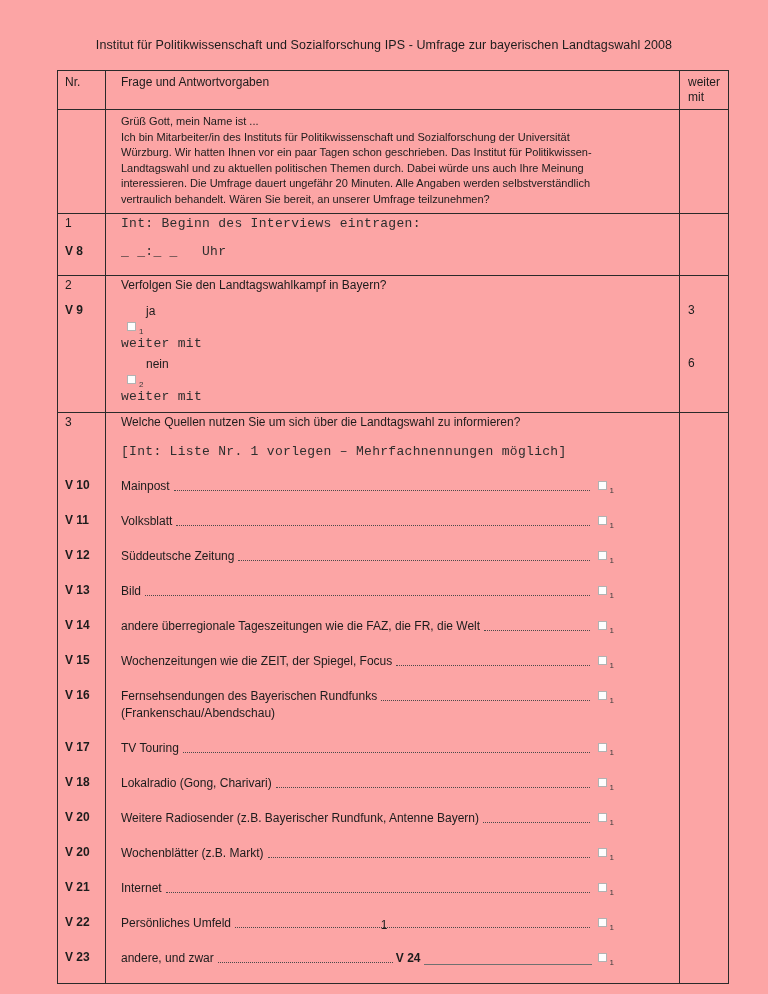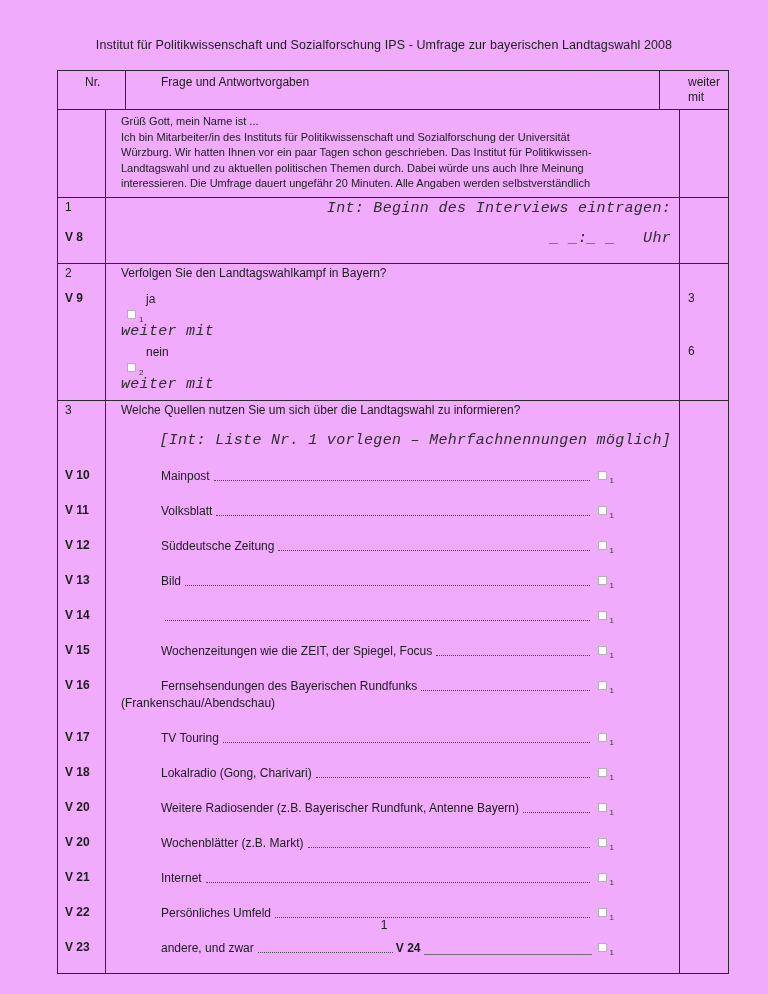--- a/index.html
+++ b/index.html
@@ -1,18 +1,18 @@
 <!DOCTYPE html>
 <html><head>
 <meta charset="utf-8">
 <style>
   * { margin:0; padding:0; box-sizing:border-box; }
   html,body { background:#ffffff; }
   .page {
-    position:relative; width:768px; height:994px; background:#f0abfc;
+    position:relative; width:768px; height:994px; background:#fca5a5;
     font-family:"Liberation Sans", sans-serif; color:#1c1c1c;
   }
   .page-title {
     position:absolute; top:38px; left:0; right:0;
     text-align:center; font-size:12.5px; letter-spacing:0.1px;
   }
   .qtable {
     position:absolute; left:57px; top:70px; width:672px;
     border:1.2px solid #2a2a2a; font-size:12px;
   }
@@ -20,24 +20,24 @@
   .trow { display:flex; align-items:stretch; }
   .c-nr {
     width:48px; flex:none; border-right:1px solid #2a2a2a;
     padding:2px 3px 0 7px; font-size:12px;
   }
   .c-main { flex:1; border-right:1px solid #2a2a2a; padding:2px 8px 0 15px; min-width:0; }
   .c-weiter { width:48px; flex:none; padding:2px 3px 0 8px; }
   .vlabel { font-weight:bold; }
   .mono-it {
     font-family:"Liberation Mono","DejaVu Sans Mono", monospace;
-    font-style:italic; font-size:15px; letter-spacing:0.3px; color:#2e2e2e;text-align:right;
-  }
-  
-  .hdr .c-nr, .hdr .c-main, .hdr .c-weiter { padding-top:4px; padding-bottom:4px;margin-left:20px; }
+    font-size:13px; letter-spacing:0.3px; color:#2e2e2e;
+  }
+  
+  .hdr .c-nr, .hdr .c-main, .hdr .c-weiter { padding-top:4px; padding-bottom:4px; }
   .hdr { min-height:32px; }
   .hdr .c-weiter { line-height:15px; }
   
   .intro .c-main { padding-top:4px; padding-bottom:5px; }
   .intro-line { font-size:11px; line-height:15.6px; white-space:nowrap; }
   
   .q1a .c-main { padding-bottom:11px; }
   .q1b .c-main { padding-bottom:16px; }
   .timefield { white-space:pre; }
   
@@ -45,21 +45,21 @@
   .opt { display:flex; align-items:flex-start; line-height:16px;flex-direction:column; }
   .opt-label { width:80px; flex:none; margin-left:25px; }
   .opt-boxzone { width:190px; flex:none; display:flex; align-items:flex-start; }
   .optrow .c-main { padding-bottom:2px; }
   .optrow-last .c-main { padding-bottom:7px; }
   .skip-target { font-size:12px; }
   
   .q3q .c-main { padding-bottom:13px; }
   .q3i .c-main { padding-bottom:17px; }
   .item-main { padding-bottom:16px; }
-  .item-line { display:flex; align-items:flex-start; line-height:17px; padding-right:57px;margin-left:40px; }
+  .item-line { display:flex; align-items:flex-start; line-height:17px; padding-right:57px; }
   .item-label { flex:none; white-space:nowrap; }
   .item-sub { line-height:17px; }
   .dots {
     flex:1; min-width:8px; align-self:flex-end;
     border-bottom:1.6px dotted #4a4a4a; margin:0 2px 4px 4px;
   }
   .cbox {
     width:9px; height:9px; flex:none; border:1px solid #b2b2b2;
     background:#fefefe; margin:3px 0 0 6px;
   }
@@ -97,20 +97,21 @@
 
             <div class="intro-line">Ich bin Mitarbeiter/in des Instituts für Politikwissenschaft und Sozialforschung der Universität</div>
 
             <div class="intro-line">Würzburg. Wir hatten Ihnen vor ein paar Tagen schon geschrieben. Das Institut für Politikwissen-</div>
 
 
             <div class="intro-line">Landtagswahl und zu aktuellen politischen Themen durch. Dabei würde uns auch Ihre Meinung</div>
 
             <div class="intro-line">interessieren. Die Umfrage dauert ungefähr 20 Minuten. Alle Angaben werden selbstverständlich</div>
 
+            <div class="intro-line">vertraulich behandelt. Wären Sie bereit, an unserer Umfrage teilzunehmen?</div>
           </div>
         <div class="c-weiter"></div>
       </div>
     </div>
 
     <div class="t-section">
       <div class="trow q1a">
         <div class="c-nr">1</div>
         <div class="c-main mono-it">Int: Beginn des Interviews eintragen:</div>
         <div class="c-weiter"></div>
@@ -228,20 +229,21 @@
               </div>
 
             </div>
             <div class="c-weiter"></div>
           </div>
 
           <div class="trow">
             <div class="c-nr vlabel">V 14</div>
             <div class="c-main item-main">
               <div class="item-line">
+                <span class="item-label">andere überregionale Tageszeitungen wie die FAZ, die FR, die Welt</span>
                 <span class="dots"></span>
 
                 <span class="cbox"></span>
                 <span class="csub">1</span>
               </div>
 
             </div>
             <div class="c-weiter"></div>
           </div>
 

